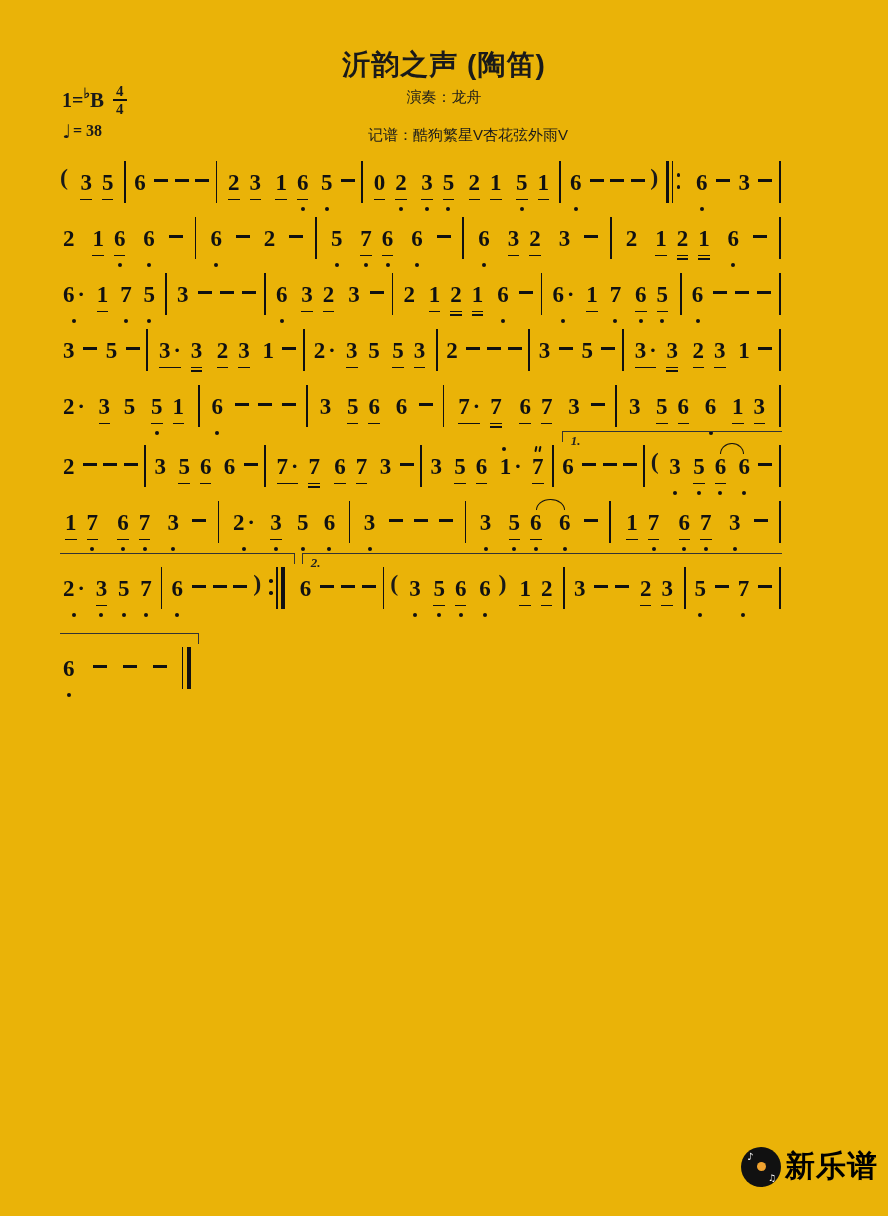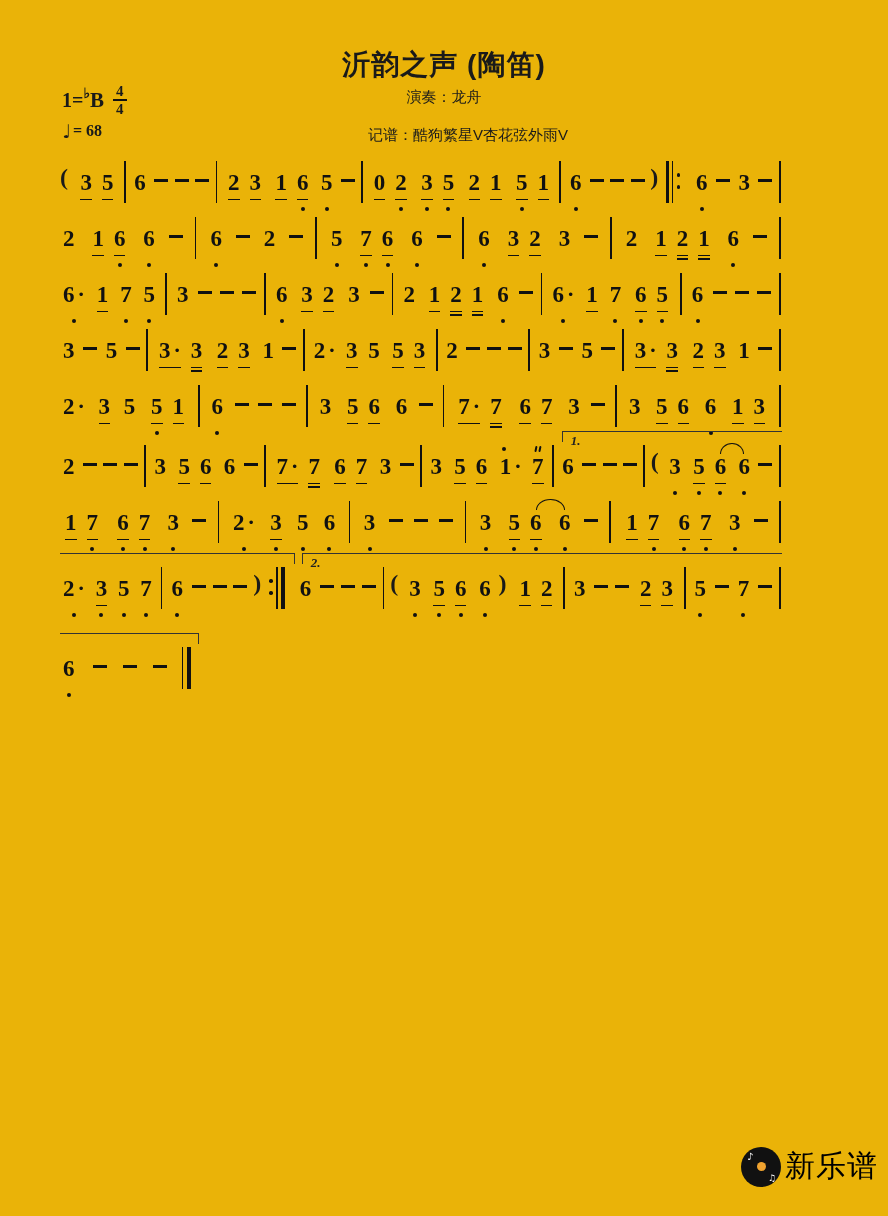--- a/index.html
+++ b/index.html
@@ -62,21 +62,21 @@
        border-radius:50% 50% 0 0 / 100% 100% 0 0;box-sizing:border-box;}
   
   .pageinfo{position:absolute;top:1158px;left:0;width:100%;text-align:center;font-size:14px;color:#222;}
   .brand{position:absolute;right:10px;top:1146px;display:flex;align-items:center;gap:4px;}
   .disc{position:relative;width:40px;height:40px;border-radius:50%;background:#111;}
   .disc .c{position:absolute;left:50%;top:50%;width:9px;height:9px;margin:-4.5px 0 0 -4.5px;
            border-radius:50%;background:#f0a32f;}
   .disc .n1,.disc .n2{position:absolute;color:#fff;font-family:"DejaVu Sans",sans-serif;}
   .disc .n1{font-size:10px;left:6px;top:4px;}
   .disc .n2{font-size:9px;right:5px;bottom:4px;}
-  .brandname{font-size:30px;font-weight:400;color:#000;letter-spacing:1px;}
+  .brandname{font-size:30px;font-weight:700;color:#000;letter-spacing:1px;}
 </style>
 </head>
 <body>
 
 <div class="page">
   <div class="title">沂韵之声 (陶笛)</div>
   <div class="performer">演奏：龙舟</div>
   <div class="notator">记谱：酷狗繁星V杏花弦外雨V</div>
 
   <div class="keysig">
@@ -84,21 +84,21 @@
       <span class="flat">♭</span>
       <span class="keynote">B</span>
     <span class="ts">
       <span class="num">4</span>
       <span class="den">4</span>
     </span>
   </div>
 
   <div class="tempo">
     <span class="q">♩</span>
-    <span class="v">= 68</span>
+    <span class="v">= 38</span>
   </div>
 
   <div id="score"><div class="line">
         <div class="tk parenc">
           <span>(</span>
         </div>
         <div class="grp">
           <div class="tk note">
             <div class="top"></div>
             <div class="mid">

